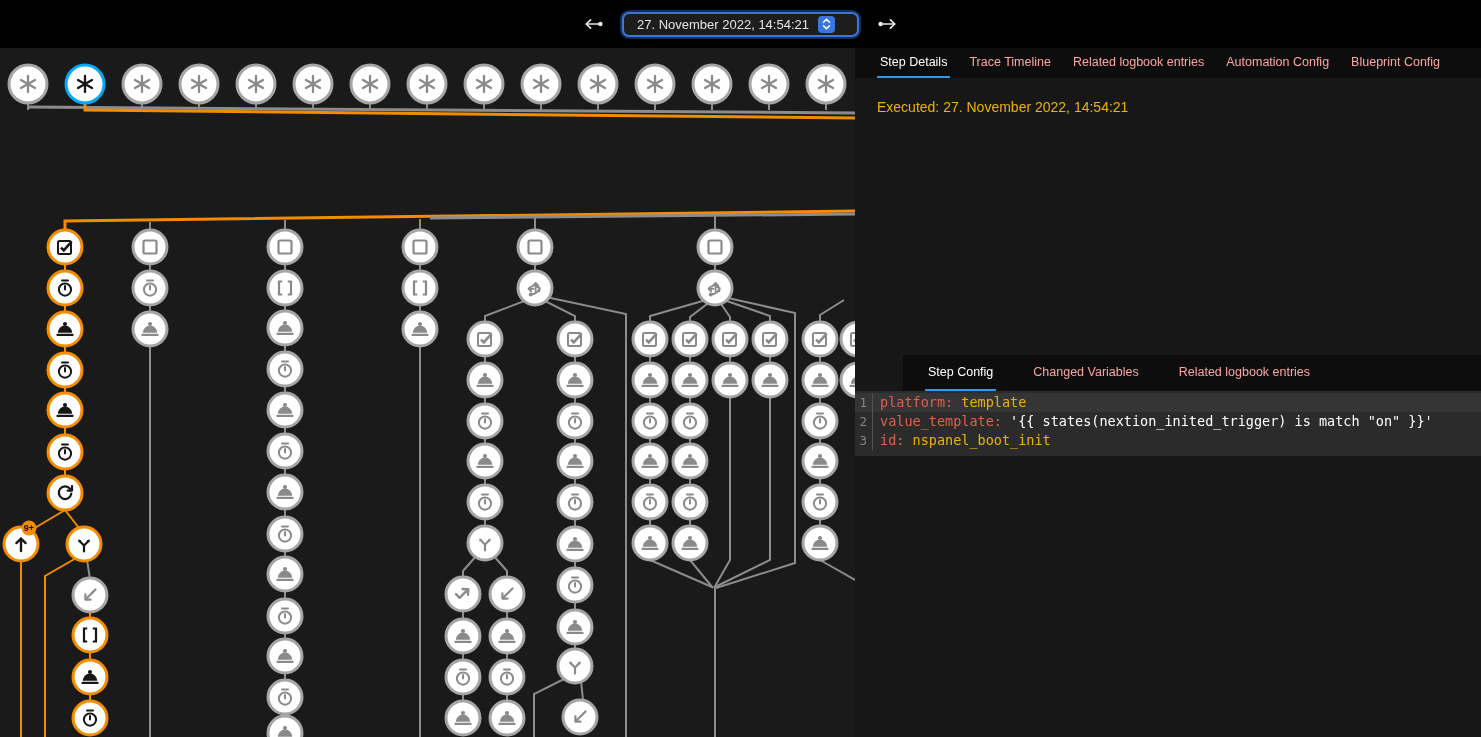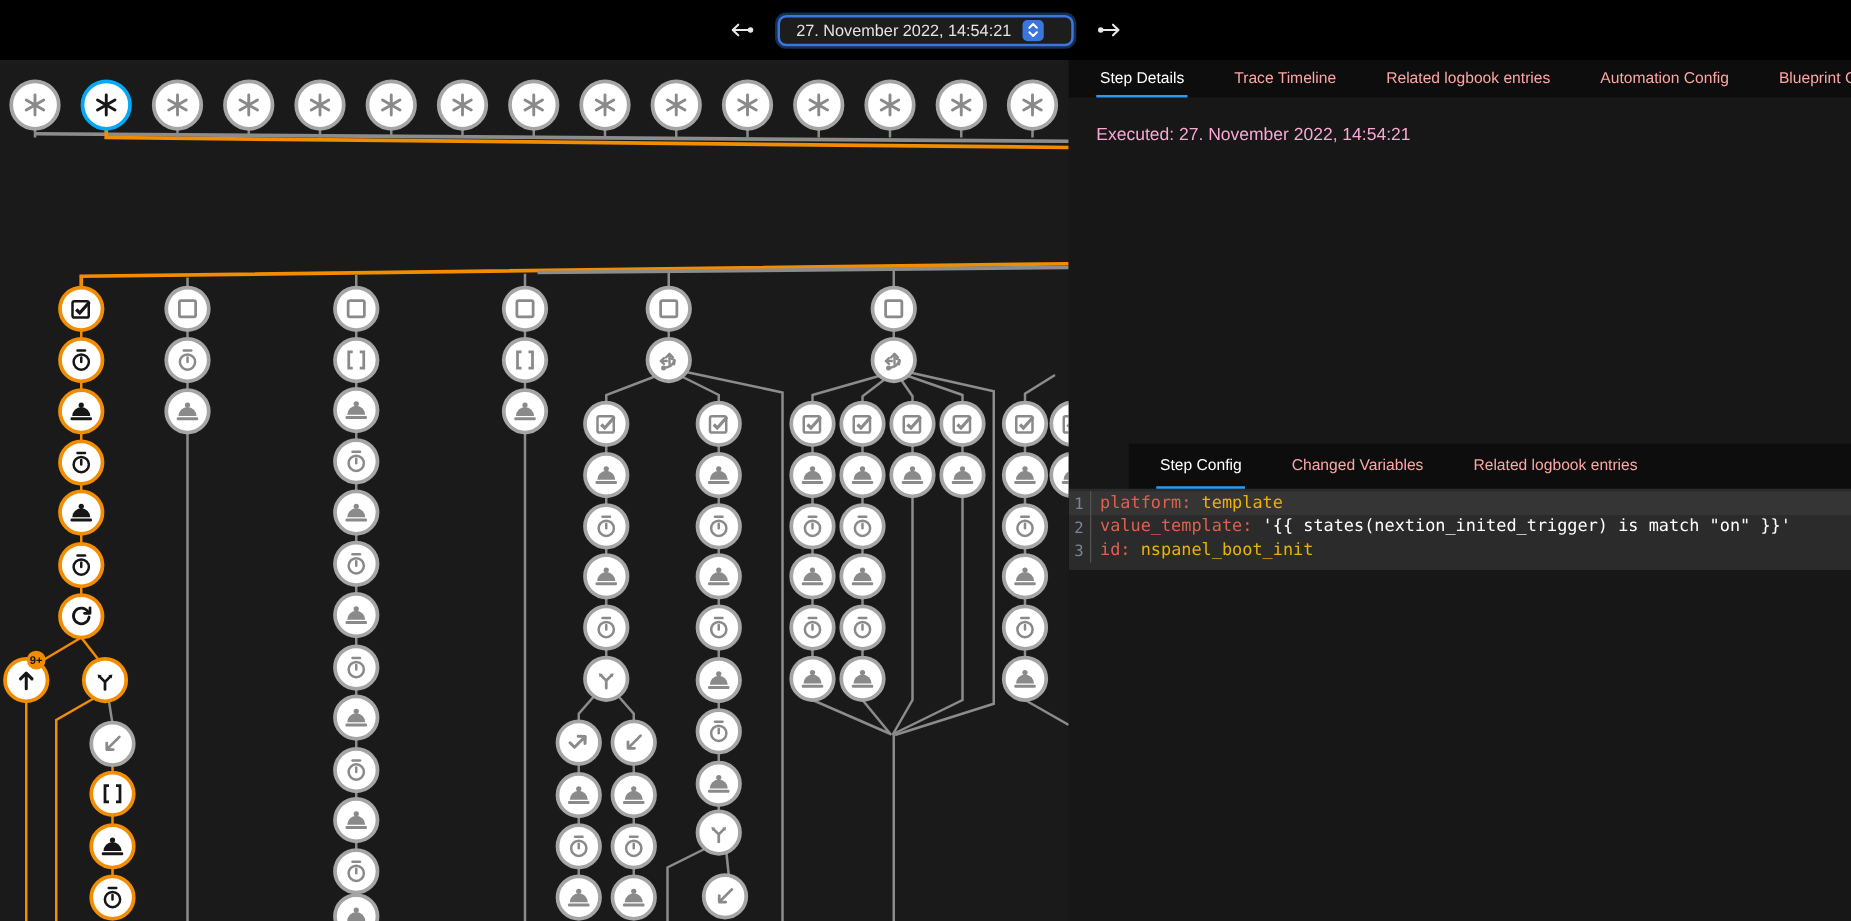--- a/index.html
+++ b/index.html
@@ -26,29 +26,29 @@
     display:flex; align-items:center; justify-content:center; flex:none;
   }
   
   svg.graph { position:absolute; top:0; left:0; z-index:1; }
   
   .panel {
     position:absolute; left:855px; top:48px; right:0; bottom:0;
     background:#171717; z-index:5; overflow:hidden;
   }
   .tabstrip {
-    display:flex; gap:34px; padding-left:22px; background:#0D0D0D;
+    display:flex; gap:16px; padding-left:22px; background:#0D0D0D;
     height:30px; align-items:stretch;
   }
   .tab {
     font-size:12.5px; color:#fca5a5; display:flex; align-items:center;
     border-bottom:2px solid transparent; padding:0 3px; cursor:pointer; white-space:nowrap;
   }
   .tab.active { color:#FFFFFF; border-bottom-color:#2B9AF0; }
-  .executed { padding:21px 22px; font-size:14px; color:#f9a8d4; }
+  .executed { padding:21px 22px; font-size:14px; color:#eab308; }
   .bottom-section { position:absolute; top:307px; left:0; right:0; bottom:0; }
   .bottom-section .tabstrip { height:36px; gap:34px;margin-left:48px; }
   .editor {
     background:#2B2B2B; font-family:"DejaVu Sans Mono", monospace;
     font-size:13.5px; line-height:19px; color:#DCDCDC; padding:2px 0 6px 0;
   }
   .code-line { display:flex; }
   .code-line.active { background:#353535; }
   .gutter {
     width:17px; flex:none; text-align:right; padding-right:5px;

